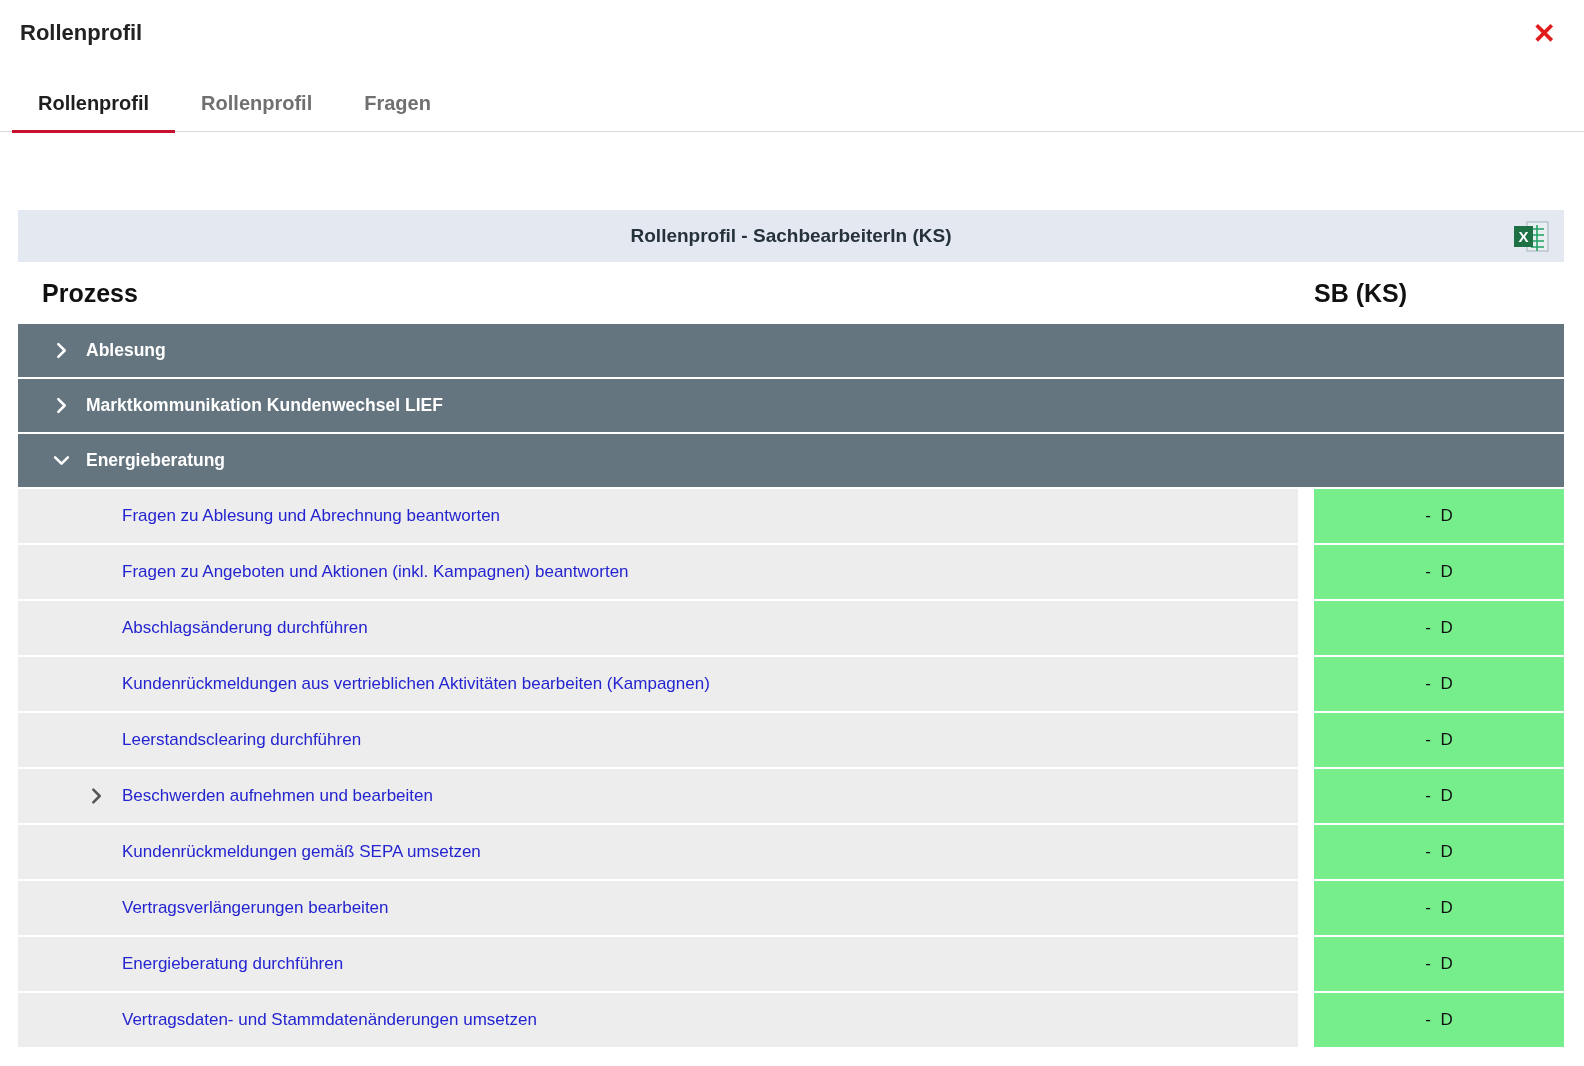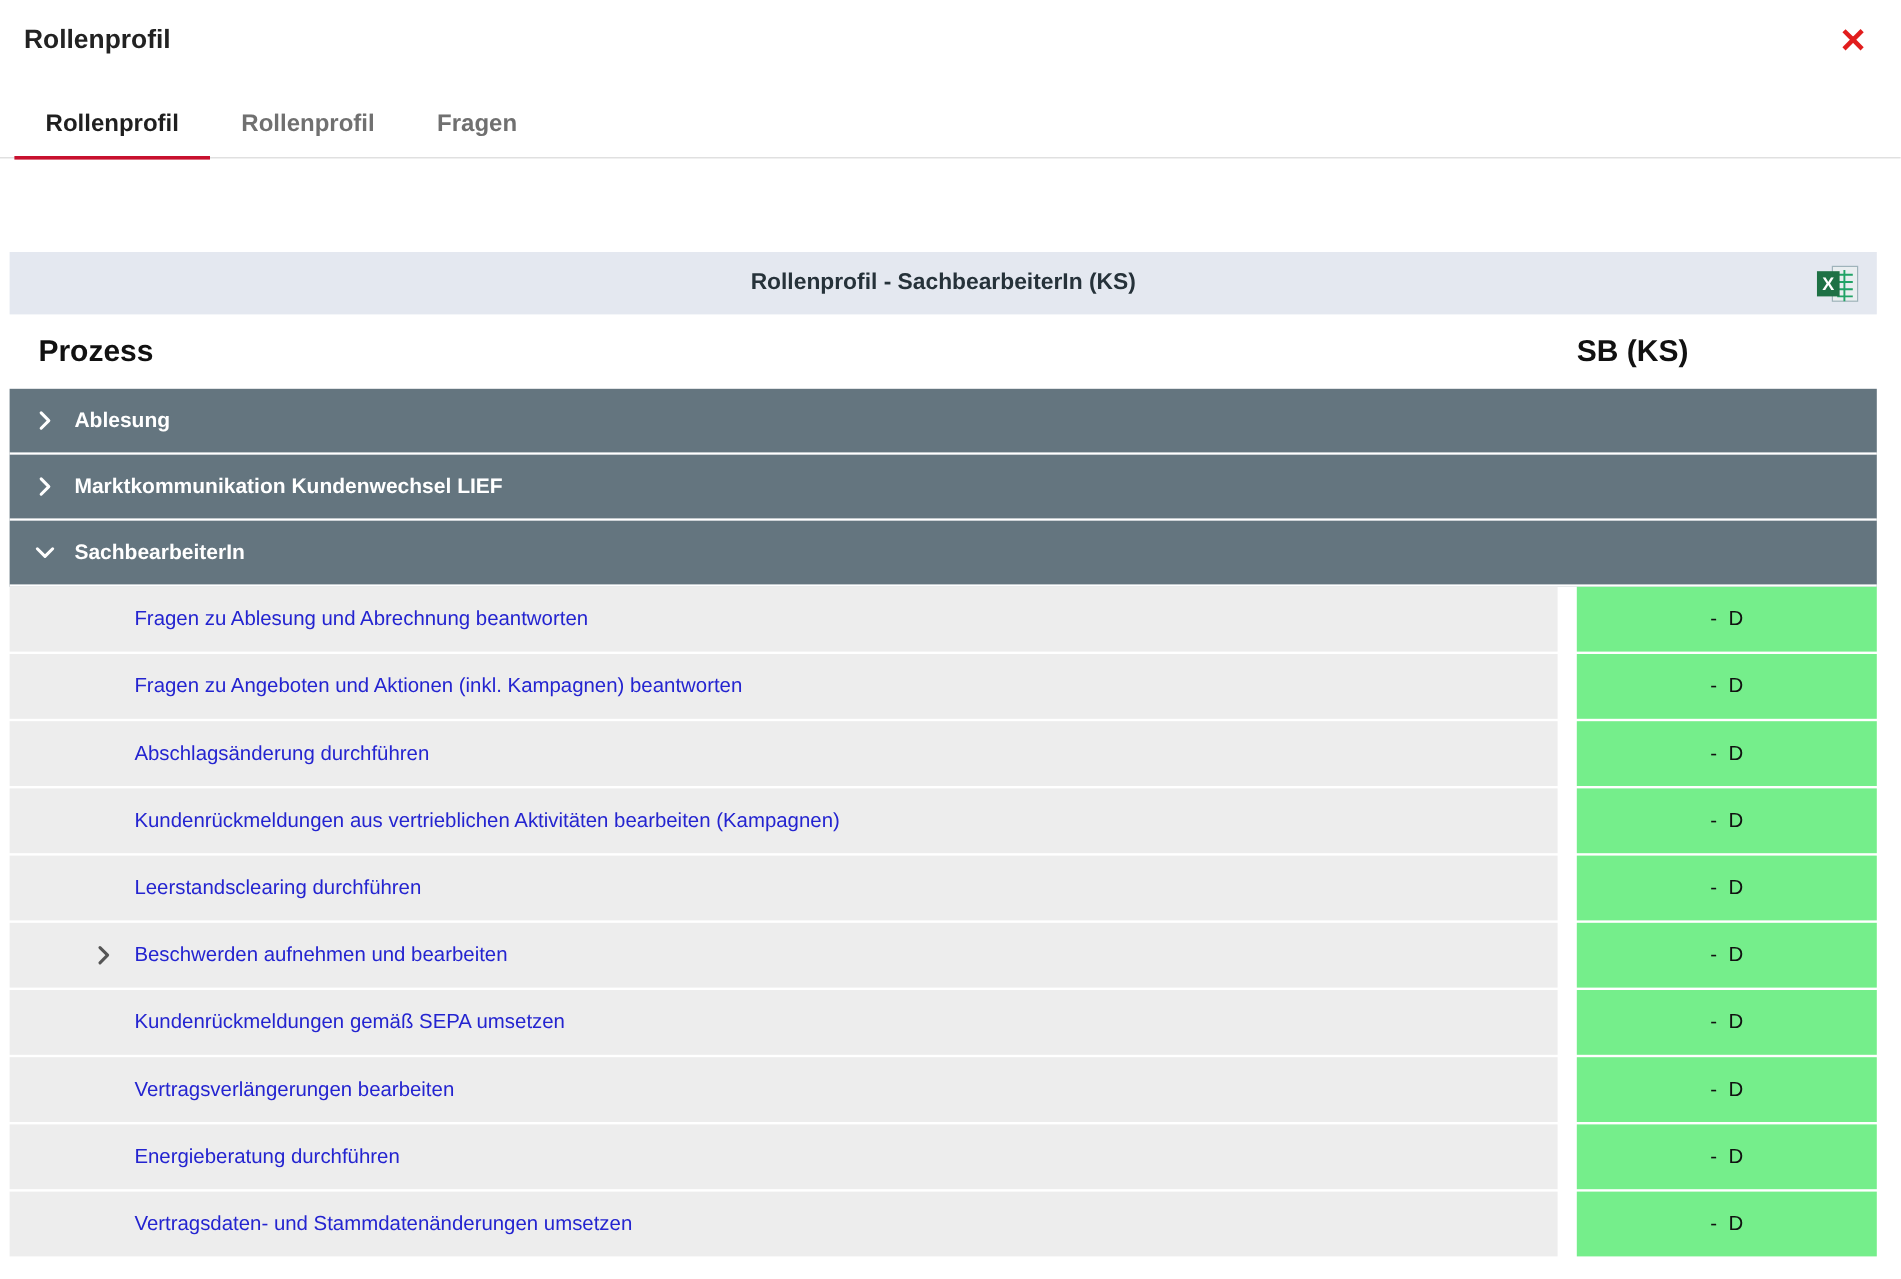--- a/index.html
+++ b/index.html
@@ -17,26 +17,26 @@
     width:1584px;height:1066px;overflow:hidden;
     background:#fff;color:#222;
     font-family:"Liberation Sans",sans-serif;
   }
   .dialog-header{display:flex;justify-content:space-between;align-items:flex-start;padding:20px 28px 0 20px;}
   .page-title{font-size:22px;font-weight:bold;margin:0;line-height:1.2;}
   .close-icon{color:var(--close-red);font-size:28px;font-weight:bold;line-height:1;cursor:pointer;user-select:none;}
   .tab-bar{display:flex;margin-top:30px;border-bottom:1px solid #d9d9d9;padding-left:12px;}
   .tab{font-size:20px;font-weight:bold;color:#707070;padding:14px 26px 15px;cursor:pointer;border-bottom:3px solid transparent;margin-bottom:-2px;}
   .tab.active{color:#1f1f1f;border-bottom-color:var(--accent-red);}
-  .table-wrap{margin:78px 20px 0 8px;}
+  .table-wrap{margin:78px 20px 0 18px;}
   .table-title-bar{position:relative;height:52px;background:var(--titlebar);display:flex;align-items:center;justify-content:center;font-size:19px;font-weight:bold;color:#26323a;}
   .excel-icon{position:absolute;right:14px;top:10px;cursor:pointer;display:flex;}
   .col-header{display:grid;grid-template-columns:1fr 250px;align-items:center;height:62px;font-size:25px;font-weight:bold;color:#111;}
   .col-header .process{padding-left:24px;}
-  .group-row{display:flex;align-items:center;height:55px;background:var(--group-bg);color:#fff;font-weight:bold;font-size:17.5px;padding-left:20px;gap:16px;cursor:pointer;border-bottom:2px solid #fff;}
+  .group-row{display:flex;align-items:center;height:55px;background:var(--group-bg);color:#fff;font-weight:bold;font-size:17.5px;padding-left:34px;gap:16px;cursor:pointer;border-bottom:2px solid #fff;}
   .group-chevron{display:flex;width:18px;justify-content:center;}
   .item-row{display:grid;grid-template-columns:1fr 250px;border-bottom:2px solid #fff;gap:16px;}
   .item-row:last-child{border-bottom:none;}
   .item-left{background:var(--item-bg);display:flex;align-items:center;min-height:54px;padding:6px 20px 6px 104px;position:relative;}
   .item-link{color:var(--link);font-size:17px;cursor:pointer;text-decoration:none;}
   .item-chevron{position:absolute;left:70px;top:50%;transform:translateY(-50%);display:flex;}
   .item-value{background:var(--green);display:flex;align-items:center;justify-content:center;font-size:17px;color:#111;white-space:pre;cursor:default;}
 </style>
 </head>
 <body>
@@ -84,21 +84,21 @@
           </svg>
         </span>
         <span>Marktkommunikation Kundenwechsel LIEF</span>
       </div>
       <div class="group-row">
         <span class="group-chevron">
           <svg width="17" height="17" viewBox="0 0 16 16" style="transform:rotate(90deg)">
             <path d="M5 2l6 6-6 6" fill="none" stroke="#ffffff" stroke-width="2.4" stroke-linecap="round" stroke-linejoin="round"></path>
           </svg>
         </span>
-        <span>SachbearbeiterIn</span>
+        <span>Energieberatung</span>
       </div>
       <div class="item-row">
         <div class="item-left">
           <span class="item-link">Fragen zu Ablesung und Abrechnung beantworten</span>
         </div>
         <div class="item-value">-  D</div>
       </div>
       <div class="item-row">
         <div class="item-left">
           <span class="item-link">Fragen zu Angeboten und Aktionen (inkl. Kampagnen) beantworten</span>

